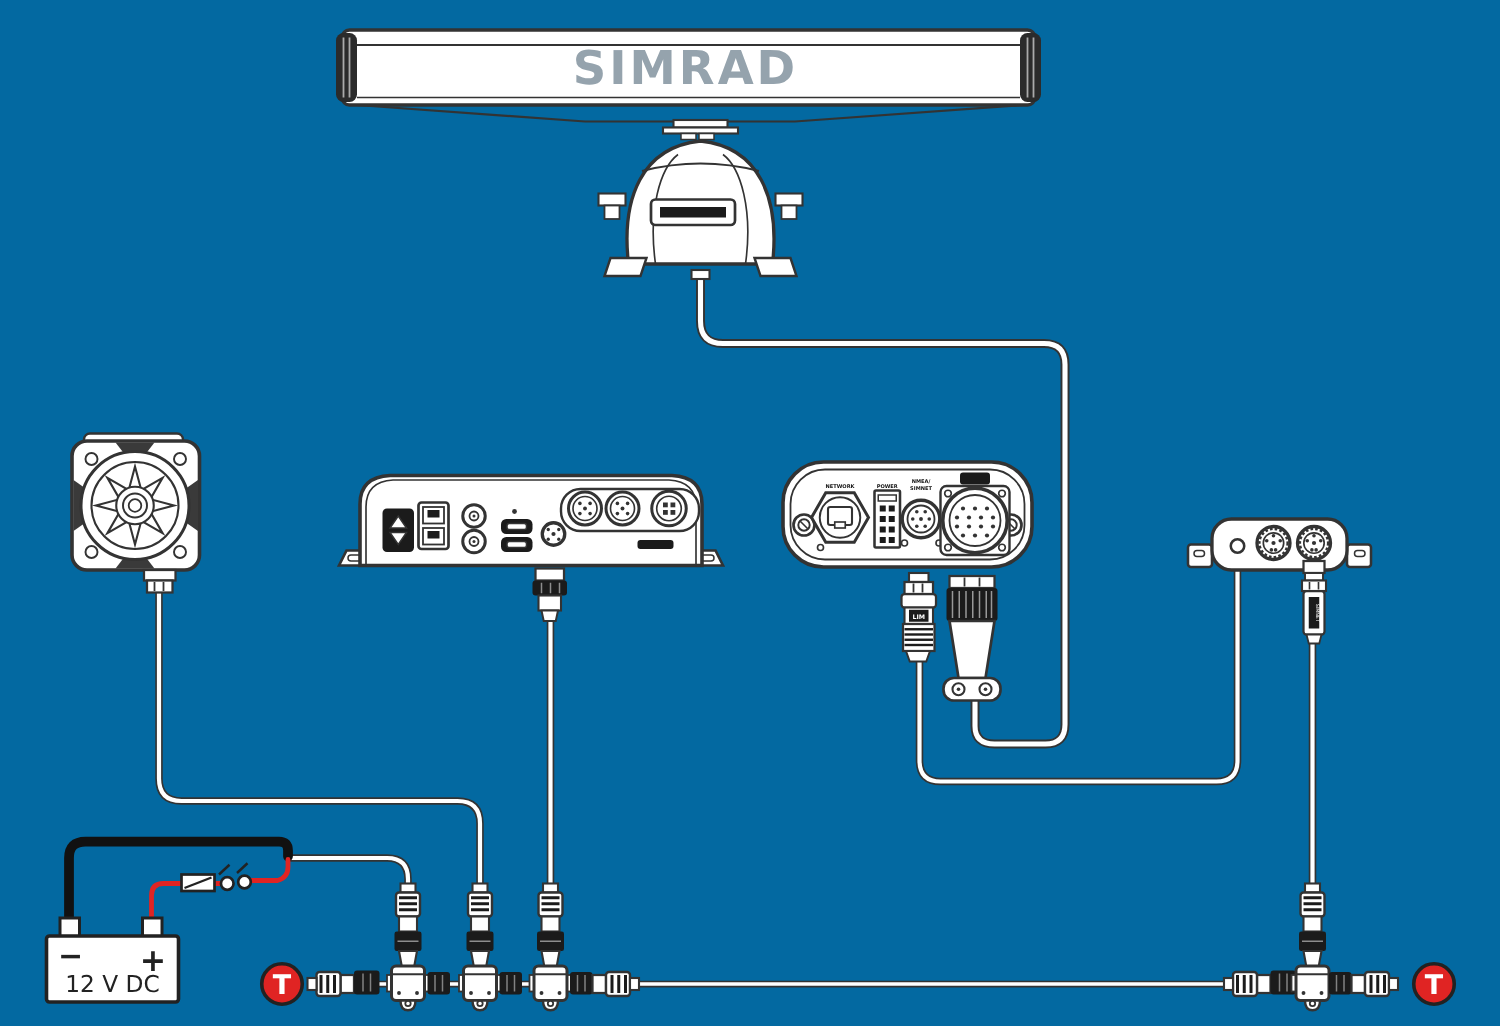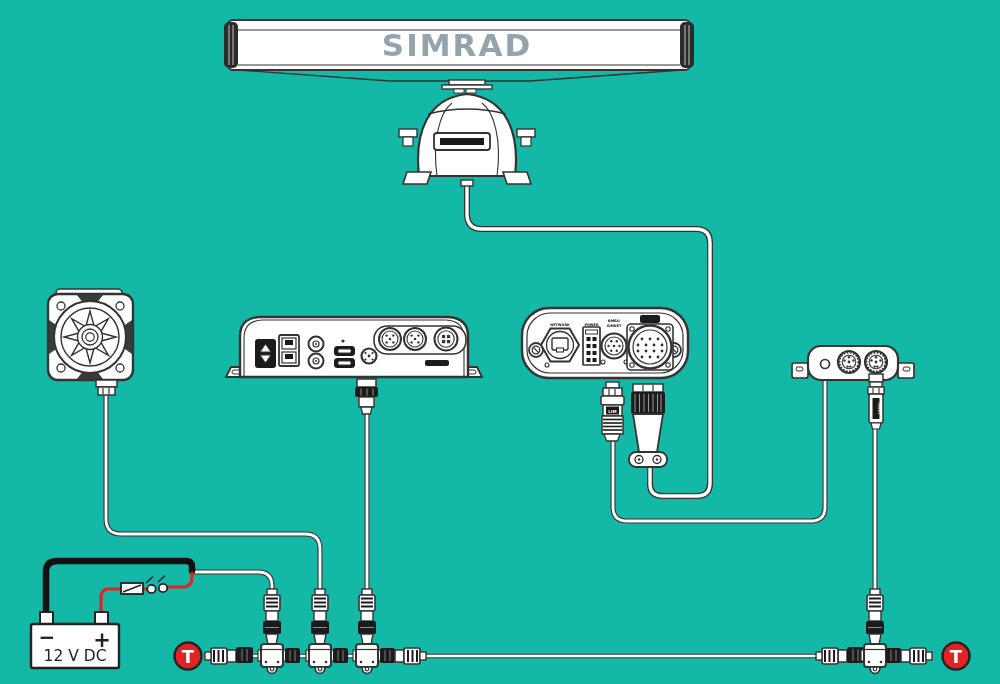--- a/index.html
+++ b/index.html
@@ -1,16 +1,16 @@
 <!DOCTYPE html>
 <html><head>
 <meta charset="utf-8">
 <style>
   html,body{margin:0;padding:0;background:#ffffff;}
-  .stage{position:relative;width:1000px;height:684px;background:#14b8a6;overflow:hidden;
+  .stage{position:relative;width:1000px;height:684px;background:#0369a1;overflow:hidden;
          font-family:"DejaVu Sans","Liberation Sans",sans-serif;}
   svg{position:absolute;left:0;top:0;}
   svg text{font-family:"DejaVu Sans","Liberation Sans",sans-serif;}
 </style>
 </head>
 <body>
 
 <div class="stage">
 <svg width="1000" height="684" viewBox="0 0 1000 684">
   <defs>

